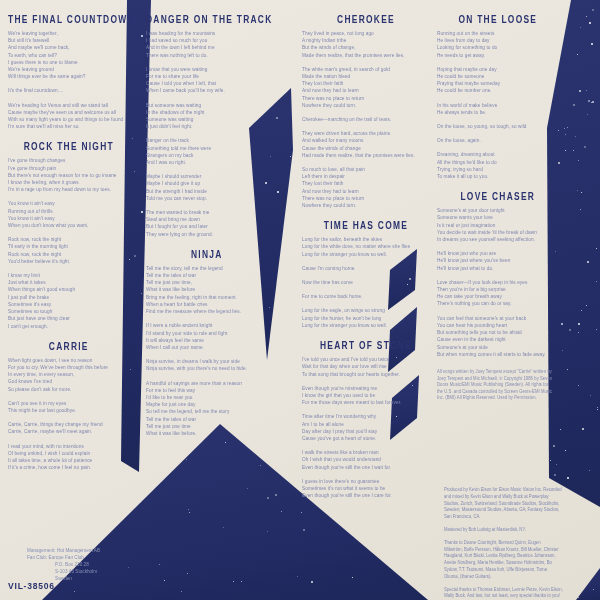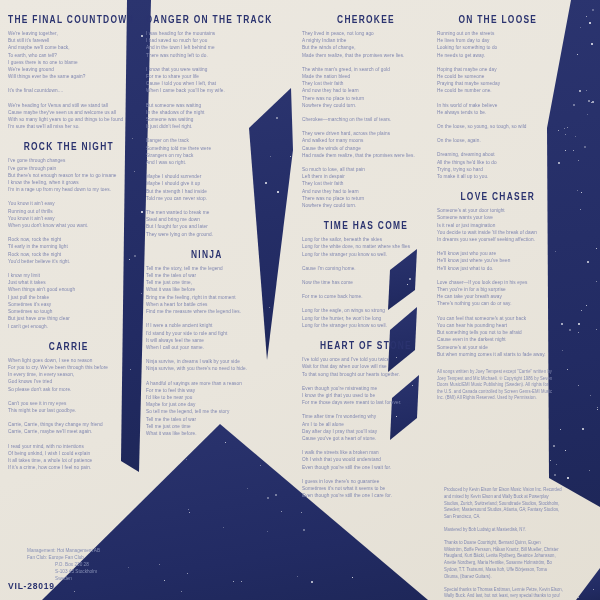--- a/index.html
+++ b/index.html
@@ -542,15 +542,15 @@
     </div>
 
   <div class="management">
       <div>Management: Hot Management AB</div>
       <div>Fan Club: Europe Fan Club</div>
       <div class="indent">P.O. Box 230 28</div>
       <div class="indent">S-103 45 Stockholm</div>
       <div class="indent">Sweden</div>
     </div>
 
-  <div class="catalog">VIL-28019</div>
+  <div class="catalog">VIL-38506</div>
 
 </div>
 
 </body></html>

